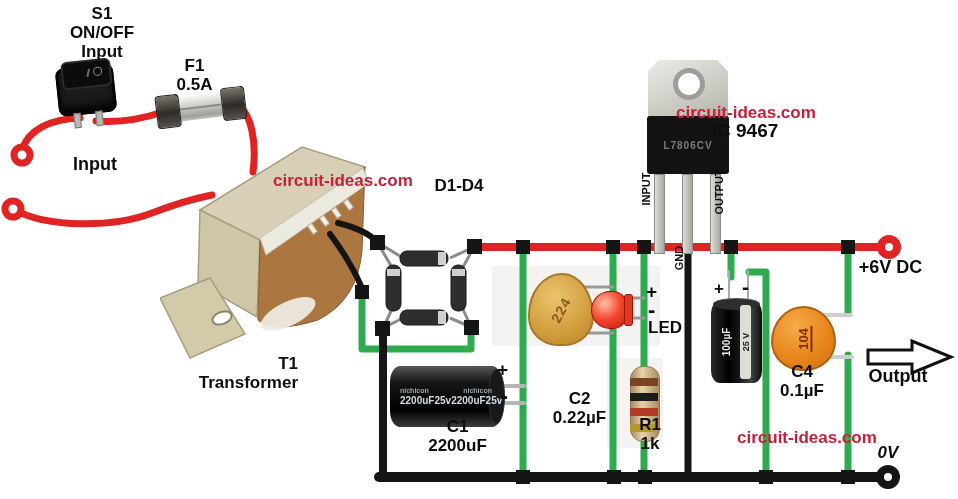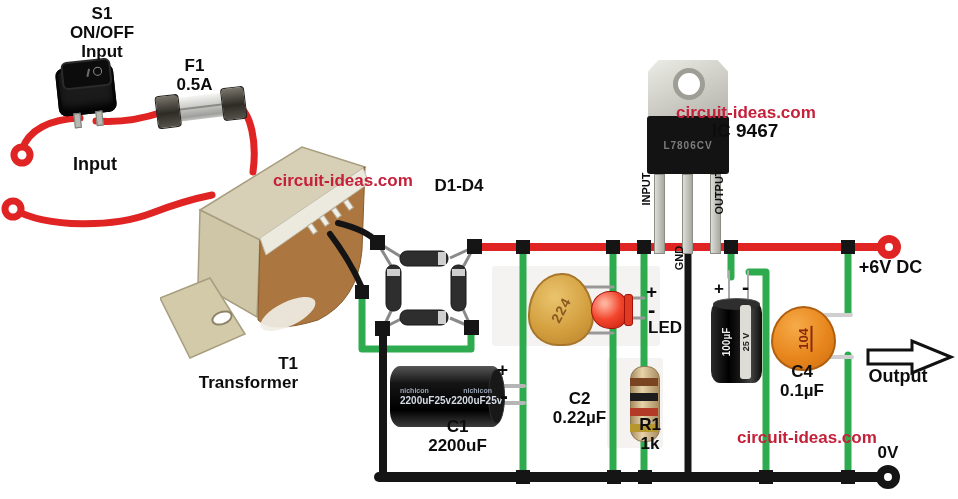--- a/index.html
+++ b/index.html
@@ -334,15 +334,15 @@
   <div class="sign" style="left:714px;top:280px;font-size:17px;">+</div>
   <div class="sign" style="left:742px;top:278px;font-size:21px;">-</div>
 
   <div class="lbl" style="left:768px;top:362px;width:68px;">
     <div>C4</div>
     <div>0.1µF</div>
   </div>
 
   <div class="lbl" style="left:843px;top:258px;width:95px;font-size:18px;">+6V DC</div>
   <div class="lbl" style="left:858px;top:367px;width:80px;font-size:18px;">Output</div>
-  <div class="lbl" style="left:862px;top:443px;width:52px;">0V</div>
+  <div class="lbl" style="left:862px;top:443px;width:52px;font-style:italic;">0V</div>
 
 </div>
 
 </body></html>

